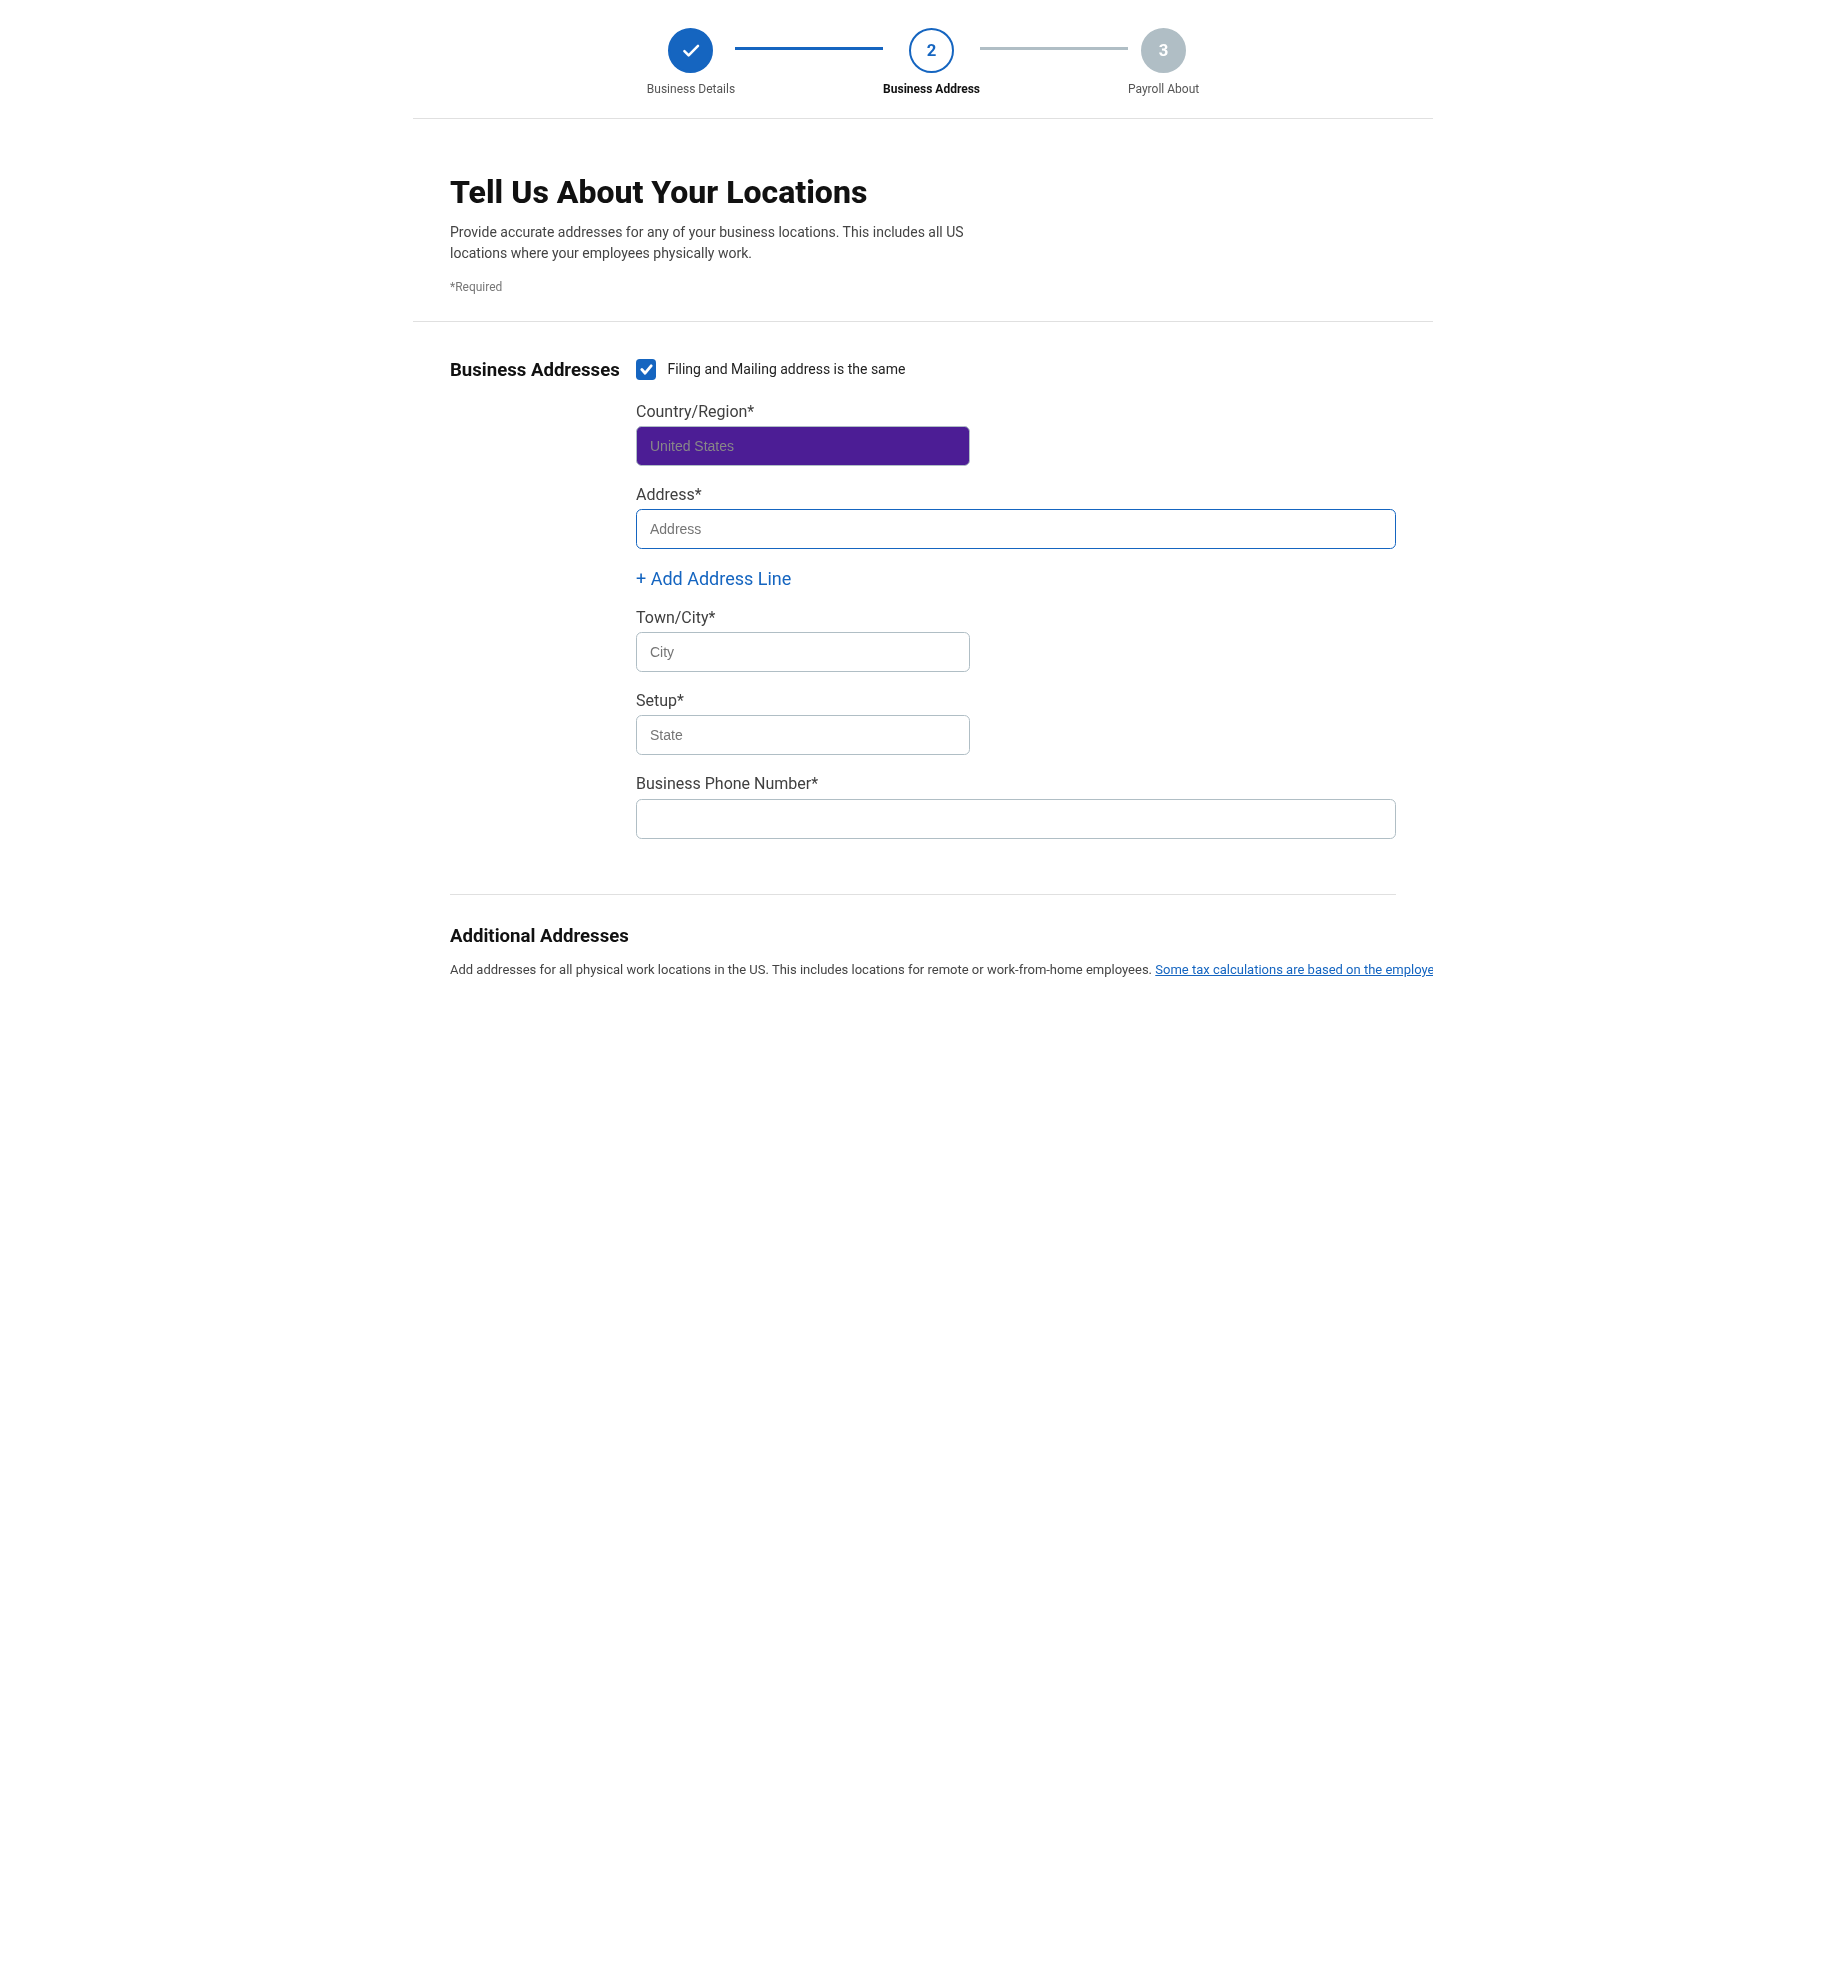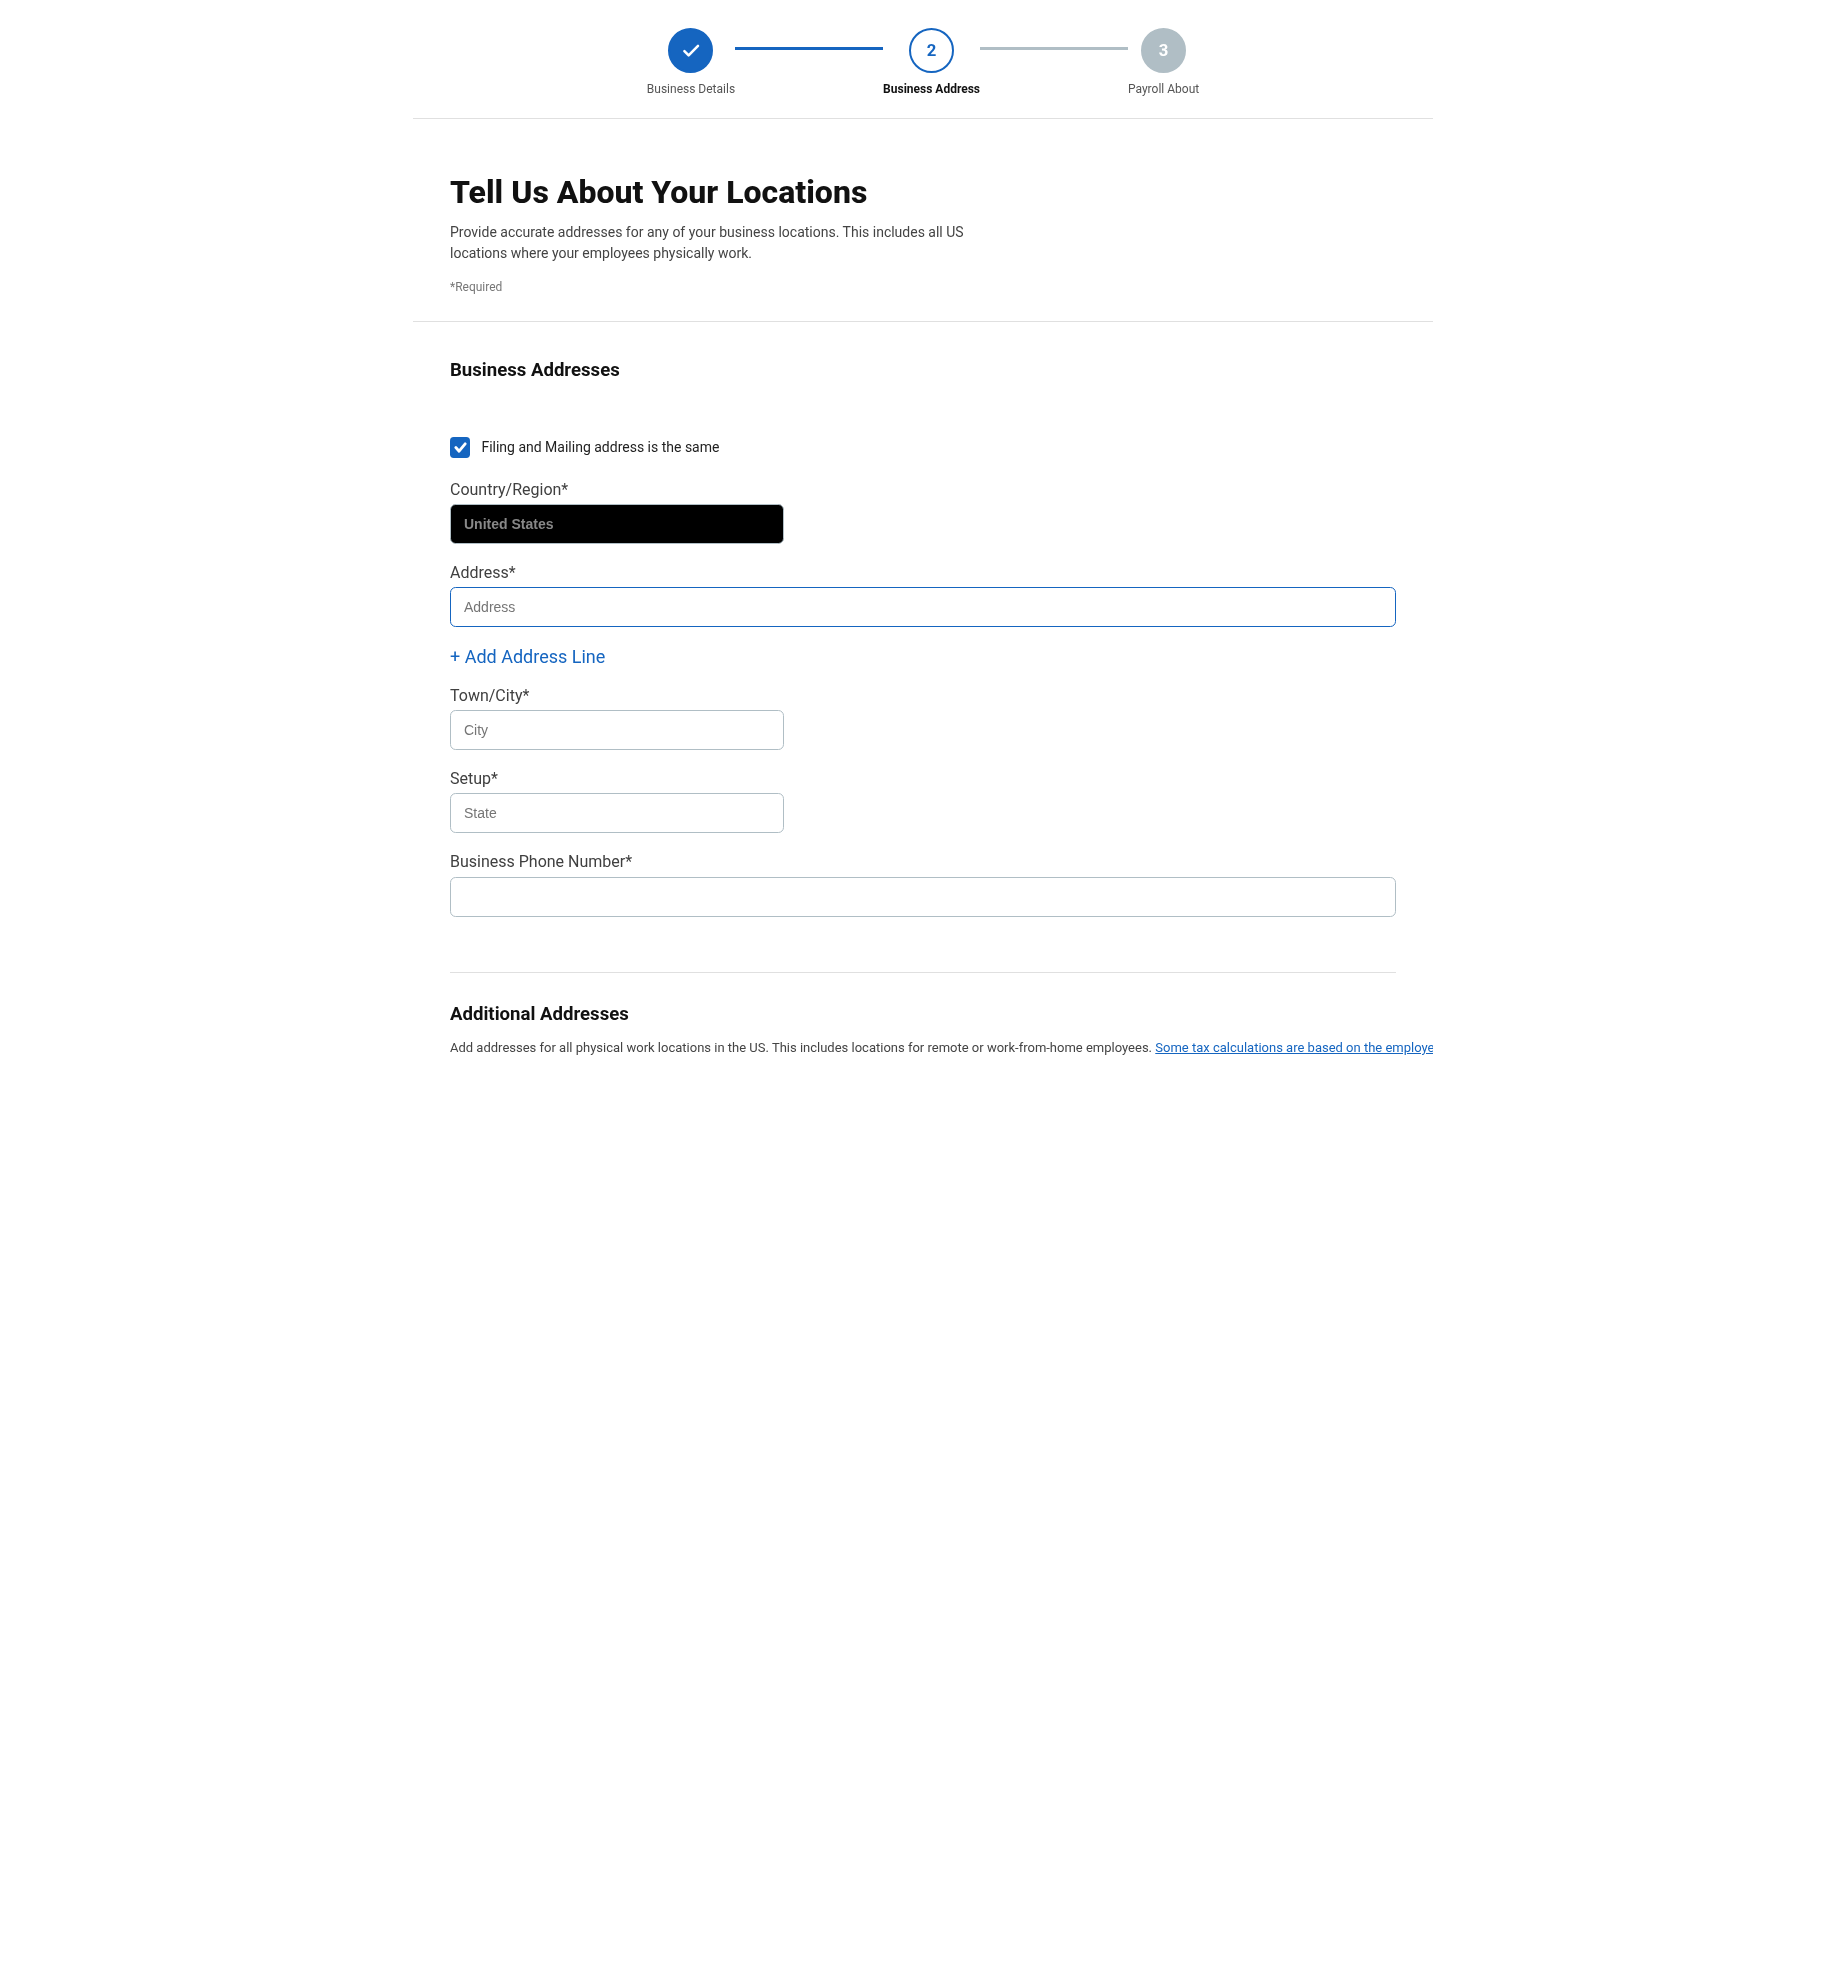--- a/index.html
+++ b/index.html
@@ -122,23 +122,21 @@
 
     .section-divider {
       border: none;
       border-top: 0.9px solid #e0e0e0;
       margin: 7.4px -37px 0;
     }
 
     
     .main-content {
       display: flex;
-      gap: 56px;
       padding: 37px 0;
-      flex-direction: column;
     }
 
     .section-label {
       min-width: 186px;
       flex-shrink: 0;
     }
 
     .section-label h2 {
       font-size: 18.6px;
       font-weight: 700;
@@ -195,24 +193,23 @@
       padding: 11px 13px;
       border: 0.9px solid #b0bec5;
       border-radius: 5.6px;
       font-size: 14px;
       color: #444;
       background: #fff;
       outline: none;
     }
 
     .form-input.disabled-field {
-      background: #000000;
+      background: #4c1d95;
       color: #888;
       cursor: not-allowed;
-      font-weight: bold;
     }
 
     .form-input.active-input {
       border-color: #1565c0;
       border-width: 1.9px;
     }
 
     .input-half {
       max-width: 334px;
     }

